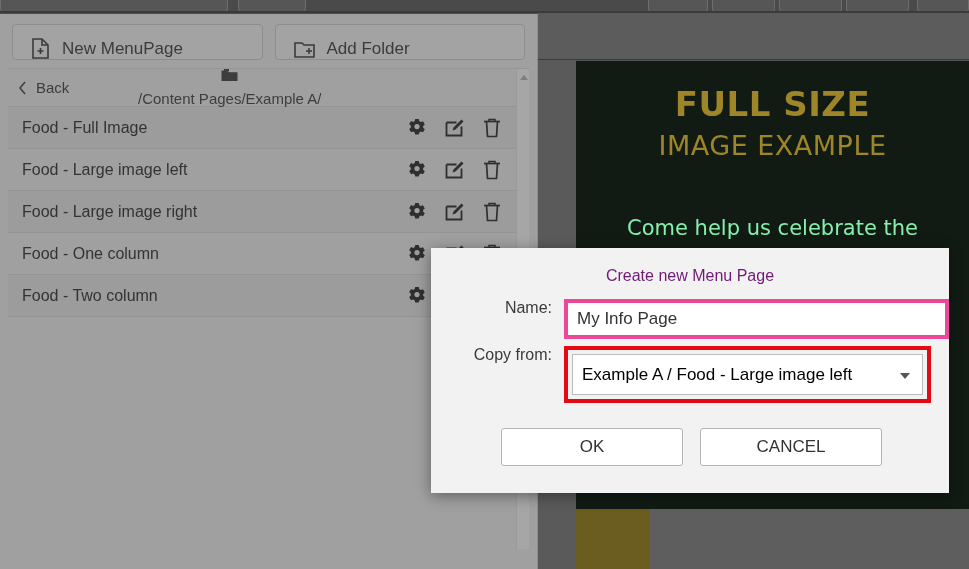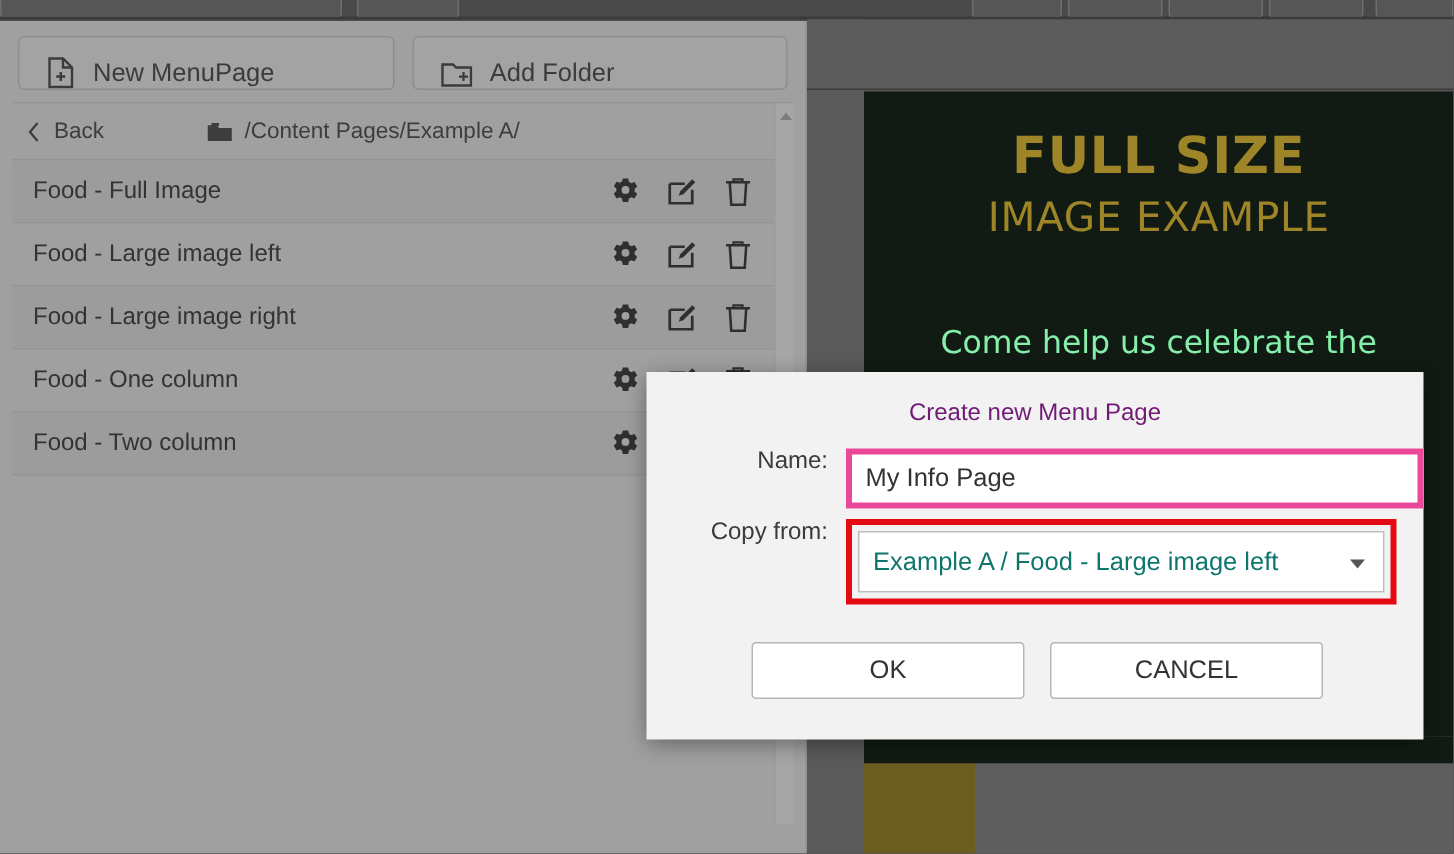--- a/index.html
+++ b/index.html
@@ -158,20 +158,21 @@
     display: flex;
     align-items: center;
     gap: 9px;
     width: 130px;
     padding-left: 10px;
   }
   .crumb-path {
     display: flex;
     align-items: center;
     gap: 8px;
+    flex-direction: column;
   }
 
   .row {
     position: relative;
     display: flex;
     align-items: center;
     height: 42px;
     border-bottom: 1px solid #949494;
     background: #a0a0a0;
     padding-left: 14px;
@@ -252,21 +253,21 @@
   .select-box {
     position: relative;
     width: 100%;
     height: 41px;
     background: #ffffff;
     border: 1px solid #bdbdbd;
     display: flex;
     align-items: center;
     padding: 0 9px;
     font-size: 17px;
-    color: #0f766e;
+    color: #000000;
   }
   .select-box .caret {
     position: absolute;
     right: 12px; top: 50%;
     margin-top: -2px;
     width: 0; height: 0;
     border-left: 5px solid transparent;
     border-right: 5px solid transparent;
     border-top: 6px solid #555;
   }

